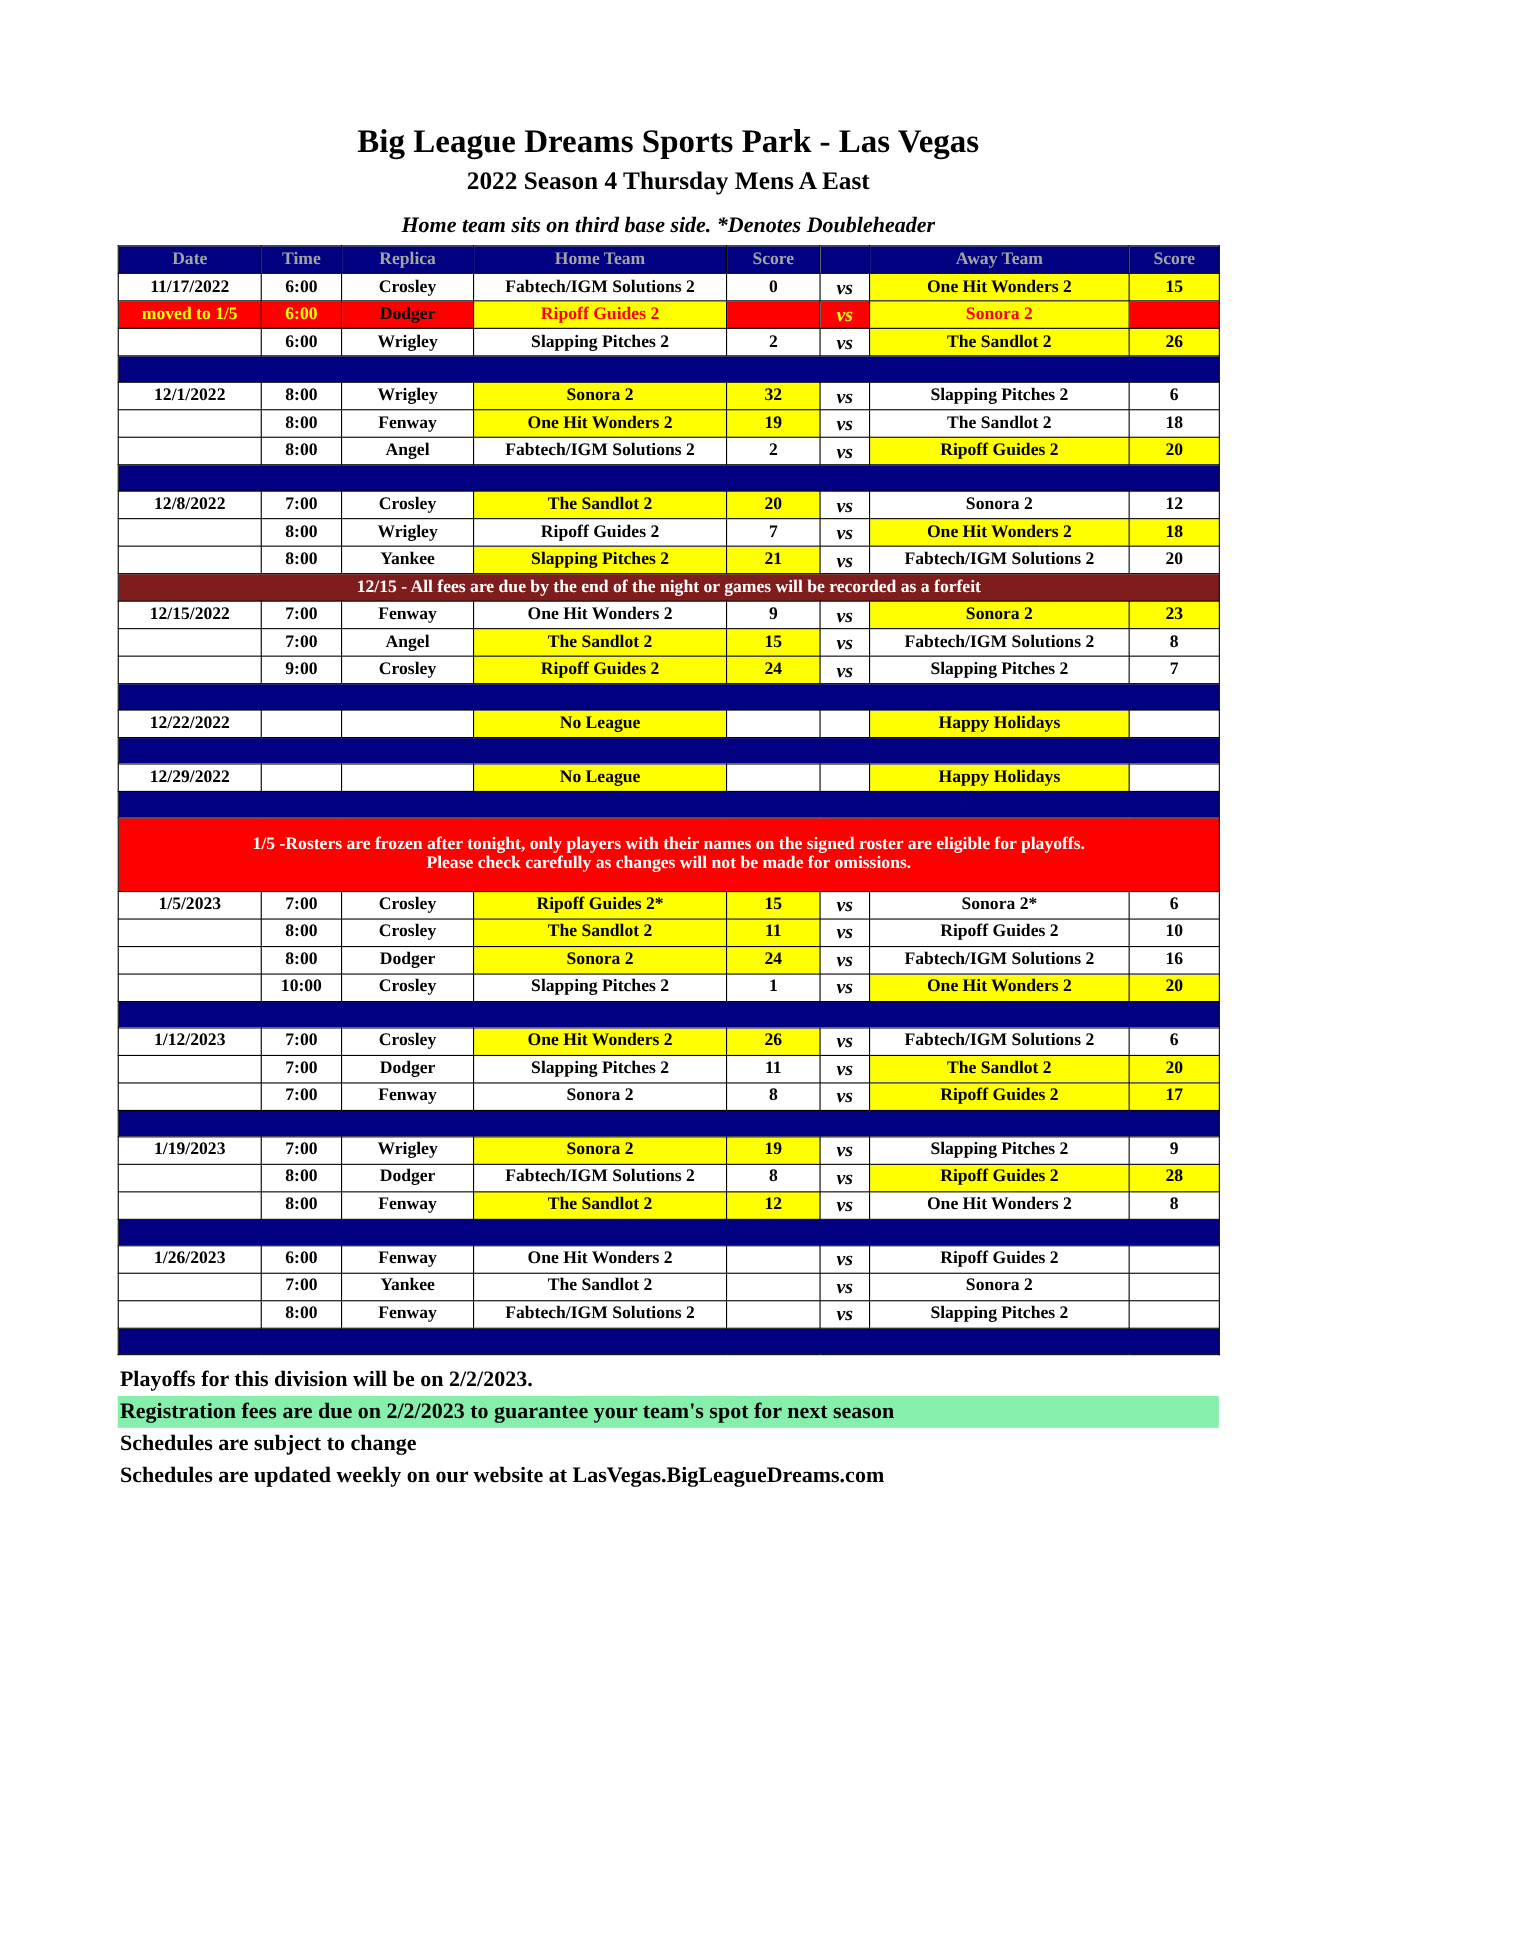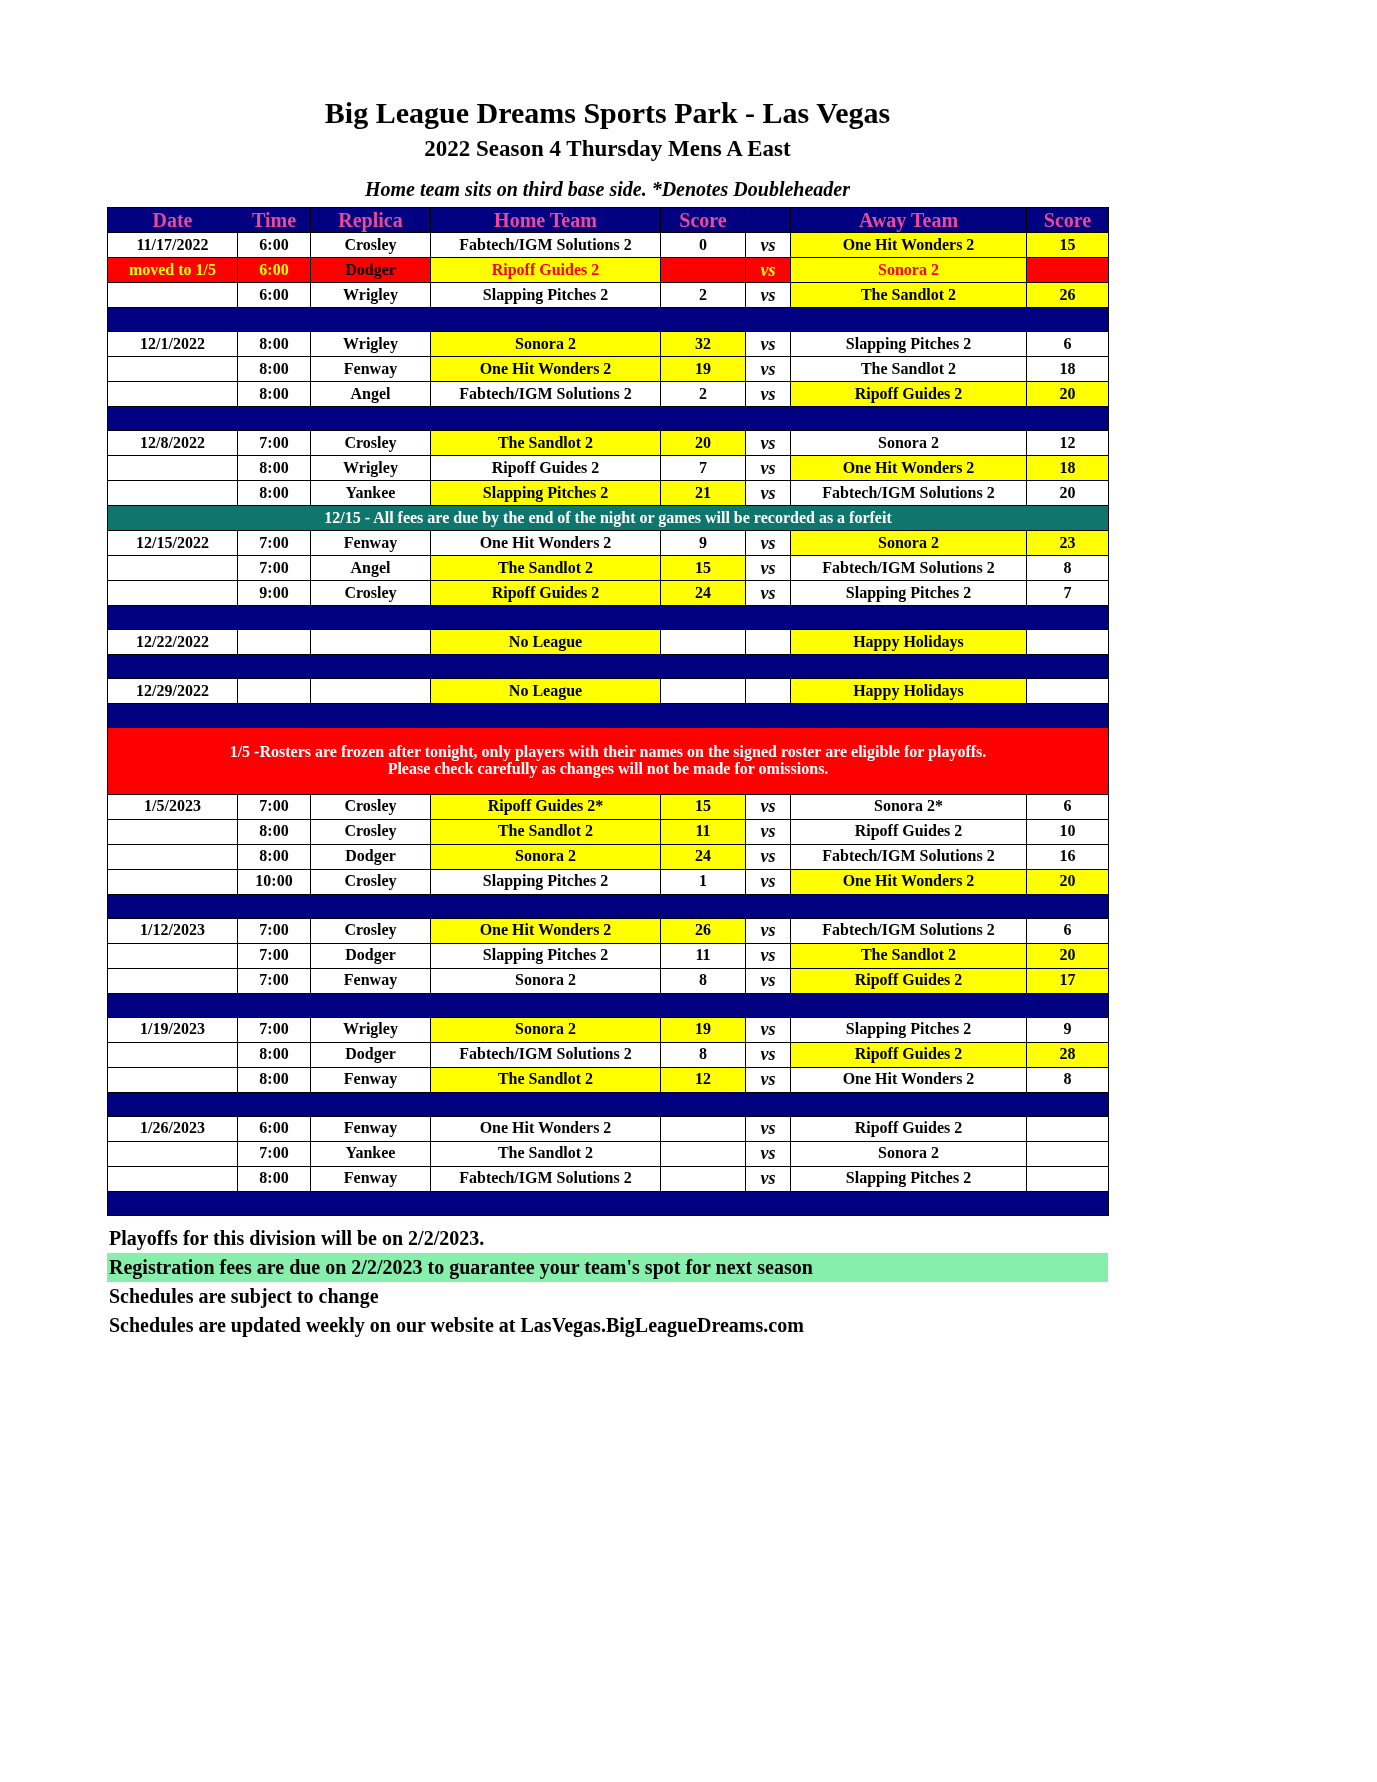--- a/index.html
+++ b/index.html
@@ -11,21 +11,21 @@
   .page {
     position: relative;
     width: 1377px;
     height: 1782px;
     background: #ffffff;
     overflow: hidden;
   }
   .content {
     position: absolute;
     left: 107px;
-    top: 96px;
+    top: 112px;
     width: 1001px;
   }
   .title {
     font-size: 30px;
     font-weight: bold;
     text-align: center;
     color: #000;
   }
   .subtitle {
     font-size: 23px;
@@ -56,28 +56,28 @@
     font-size: 16px;
     font-weight: bold;
     text-align: center;
     vertical-align: middle;
     overflow: hidden;
     white-space: nowrap;
     color: #000;
   }
   th {
     background: #000080;
-    color: #ec4899;
-    font-size: 20px;
+    color: #a3a3a3;
+    font-size: 16px;
   }
   .hl { background: #FFFF00; }
   .c-vs { font-style: italic; font-size: 18px; }
   tr.sep td { background: #000080; height: 23px; }
   tr.banner td { color: #ffffff; font-size: 16px; }
-  tr.banner-navy td { background: #0f766e; }
+  tr.banner-navy td { background: #7f1d1d; }
   tr.banner-red td {
     background: #FF0000;
     white-space: normal;
     height: auto;
     padding: 16px 3px;
   }
   tr.moved td { background: #FF0000; color: #FFFF00; }
   tr.moved td.c-replica { color: #000000; }
   tr.moved td.hl { background: #FFFF00; color: #FF0000; }
   .footer { margin-top: 8px; }

